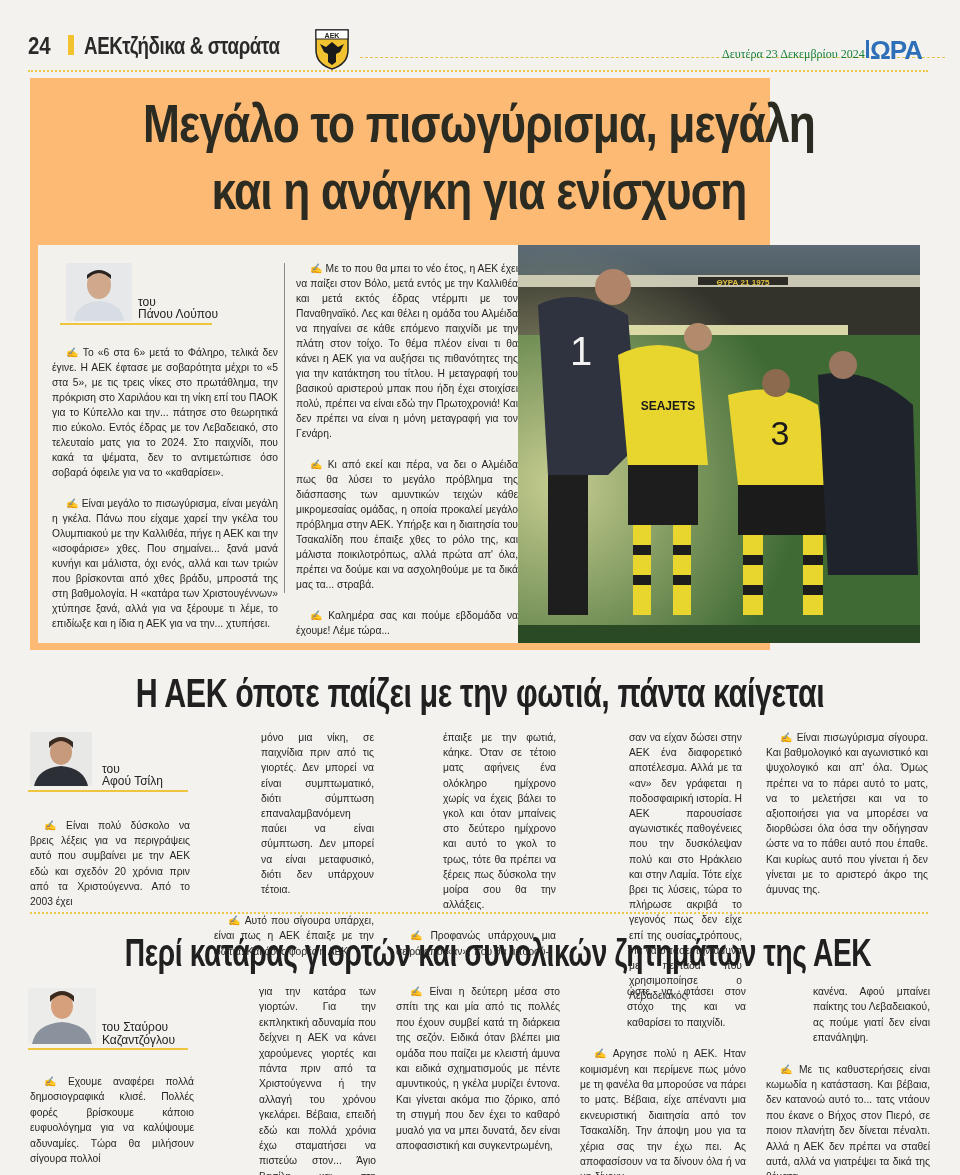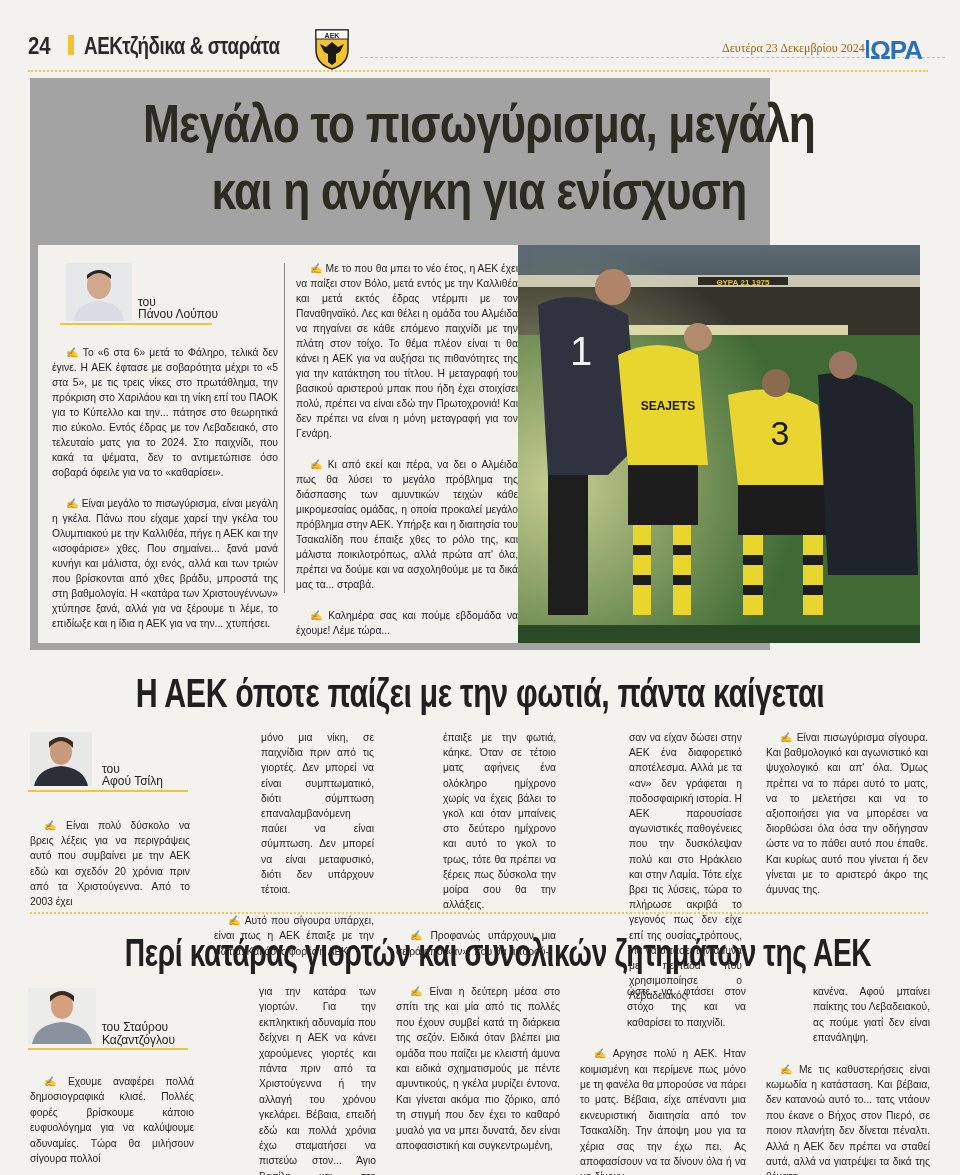--- a/index.html
+++ b/index.html
@@ -5,26 +5,26 @@
   * { box-sizing: border-box; margin: 0; padding: 0; }
   html, body { width: 960px; height: 1175px; background: #f4f2ee; overflow: hidden; }
   body { font-family: "Liberation Sans", sans-serif; color: #1c1c1c; position: relative; }
 
   .page-header { position: absolute; left: 0; top: 28px; width: 960px; height: 40px; text-align: right; }
   .page-num { position: absolute; left: 28px; top: 4px; font: bold 24px "Liberation Sans", sans-serif; color: #2a2a2a; transform: scaleX(0.85); transform-origin: left; }
   .page-bar { position: absolute; left: 68px; top: 7px; width: 6px; height: 20px; background: #f2c230; }
   .section-name { position: absolute; left: 84px; top: 4px; font: bold 24px "Liberation Sans", sans-serif; color: #2a2a2a; transform: scaleX(0.78); transform-origin: left; letter-spacing: -0.5px; white-space: nowrap; }
   .crest { position: absolute; left: 314px; top: 0px; width: 36px; height: 42px; }
   .header-rule { position: absolute; left: 360px; top: 29px; width: 585px; height: 1px; border-top: 1px dashed #e6c44a; }
-  .date-line { position: absolute; left: 722px; top: 13px; font: 12px "Liberation Serif", serif; color: #a16207; }
+  .date-line { position: absolute; left: 722px; top: 19px; font: 12px "Liberation Serif", serif; color: #15803d; }
   .brand { position: absolute; left: 870px; top: 7px; font: bold 26px "Liberation Sans", sans-serif; color: #2d6fb8; letter-spacing: -1px; }
   .brand-side { position: absolute; left: 866px; top: 12px; width: 3px; height: 18px; background: #2d6fb8; }
   .top-rule { position: absolute; left: 28px; top: 70px; width: 900px; height: 2px; border-top: 2px dotted #f0c645; }
 
-  .feature { position: absolute; left: 30px; top: 78px; width: 740px; height: 572px; background: #a3a3a3; }
+  .feature { position: absolute; left: 30px; top: 78px; width: 740px; height: 572px; background: #fdba74; }
   .headline-main { position: absolute; left: 0; top: 12px; width: 898px; text-align: center; font: bold 54px/67px "Liberation Sans", sans-serif; color: #2b2b22; transform: scaleX(0.82); transform-origin: center; letter-spacing: -1px; white-space: nowrap; }
   .feature-body { position: absolute; left: 8px; top: 167px; width: 882px; height: 398px; background: #f3f1ec; }
   .author-photo { position: absolute; border-radius: 2px; overflow: hidden; }
   .author-pre { position: absolute; font: 12px "Liberation Sans", sans-serif; color: #222; }
   .author-name { position: absolute; font: 12px "Liberation Sans", sans-serif; color: #222; white-space: nowrap; }
   .author-line { position: absolute; height: 2px; background: #f0c53d; }
 
   .col-text { position: absolute; font: 10.3px/15px "Liberation Sans", sans-serif; color: #262626; text-align: justify; }
   .col-text p { text-indent: 14px; margin-bottom: 16px; }
   .col-text p.cont { text-indent: 0; margin-left: 47px; }

